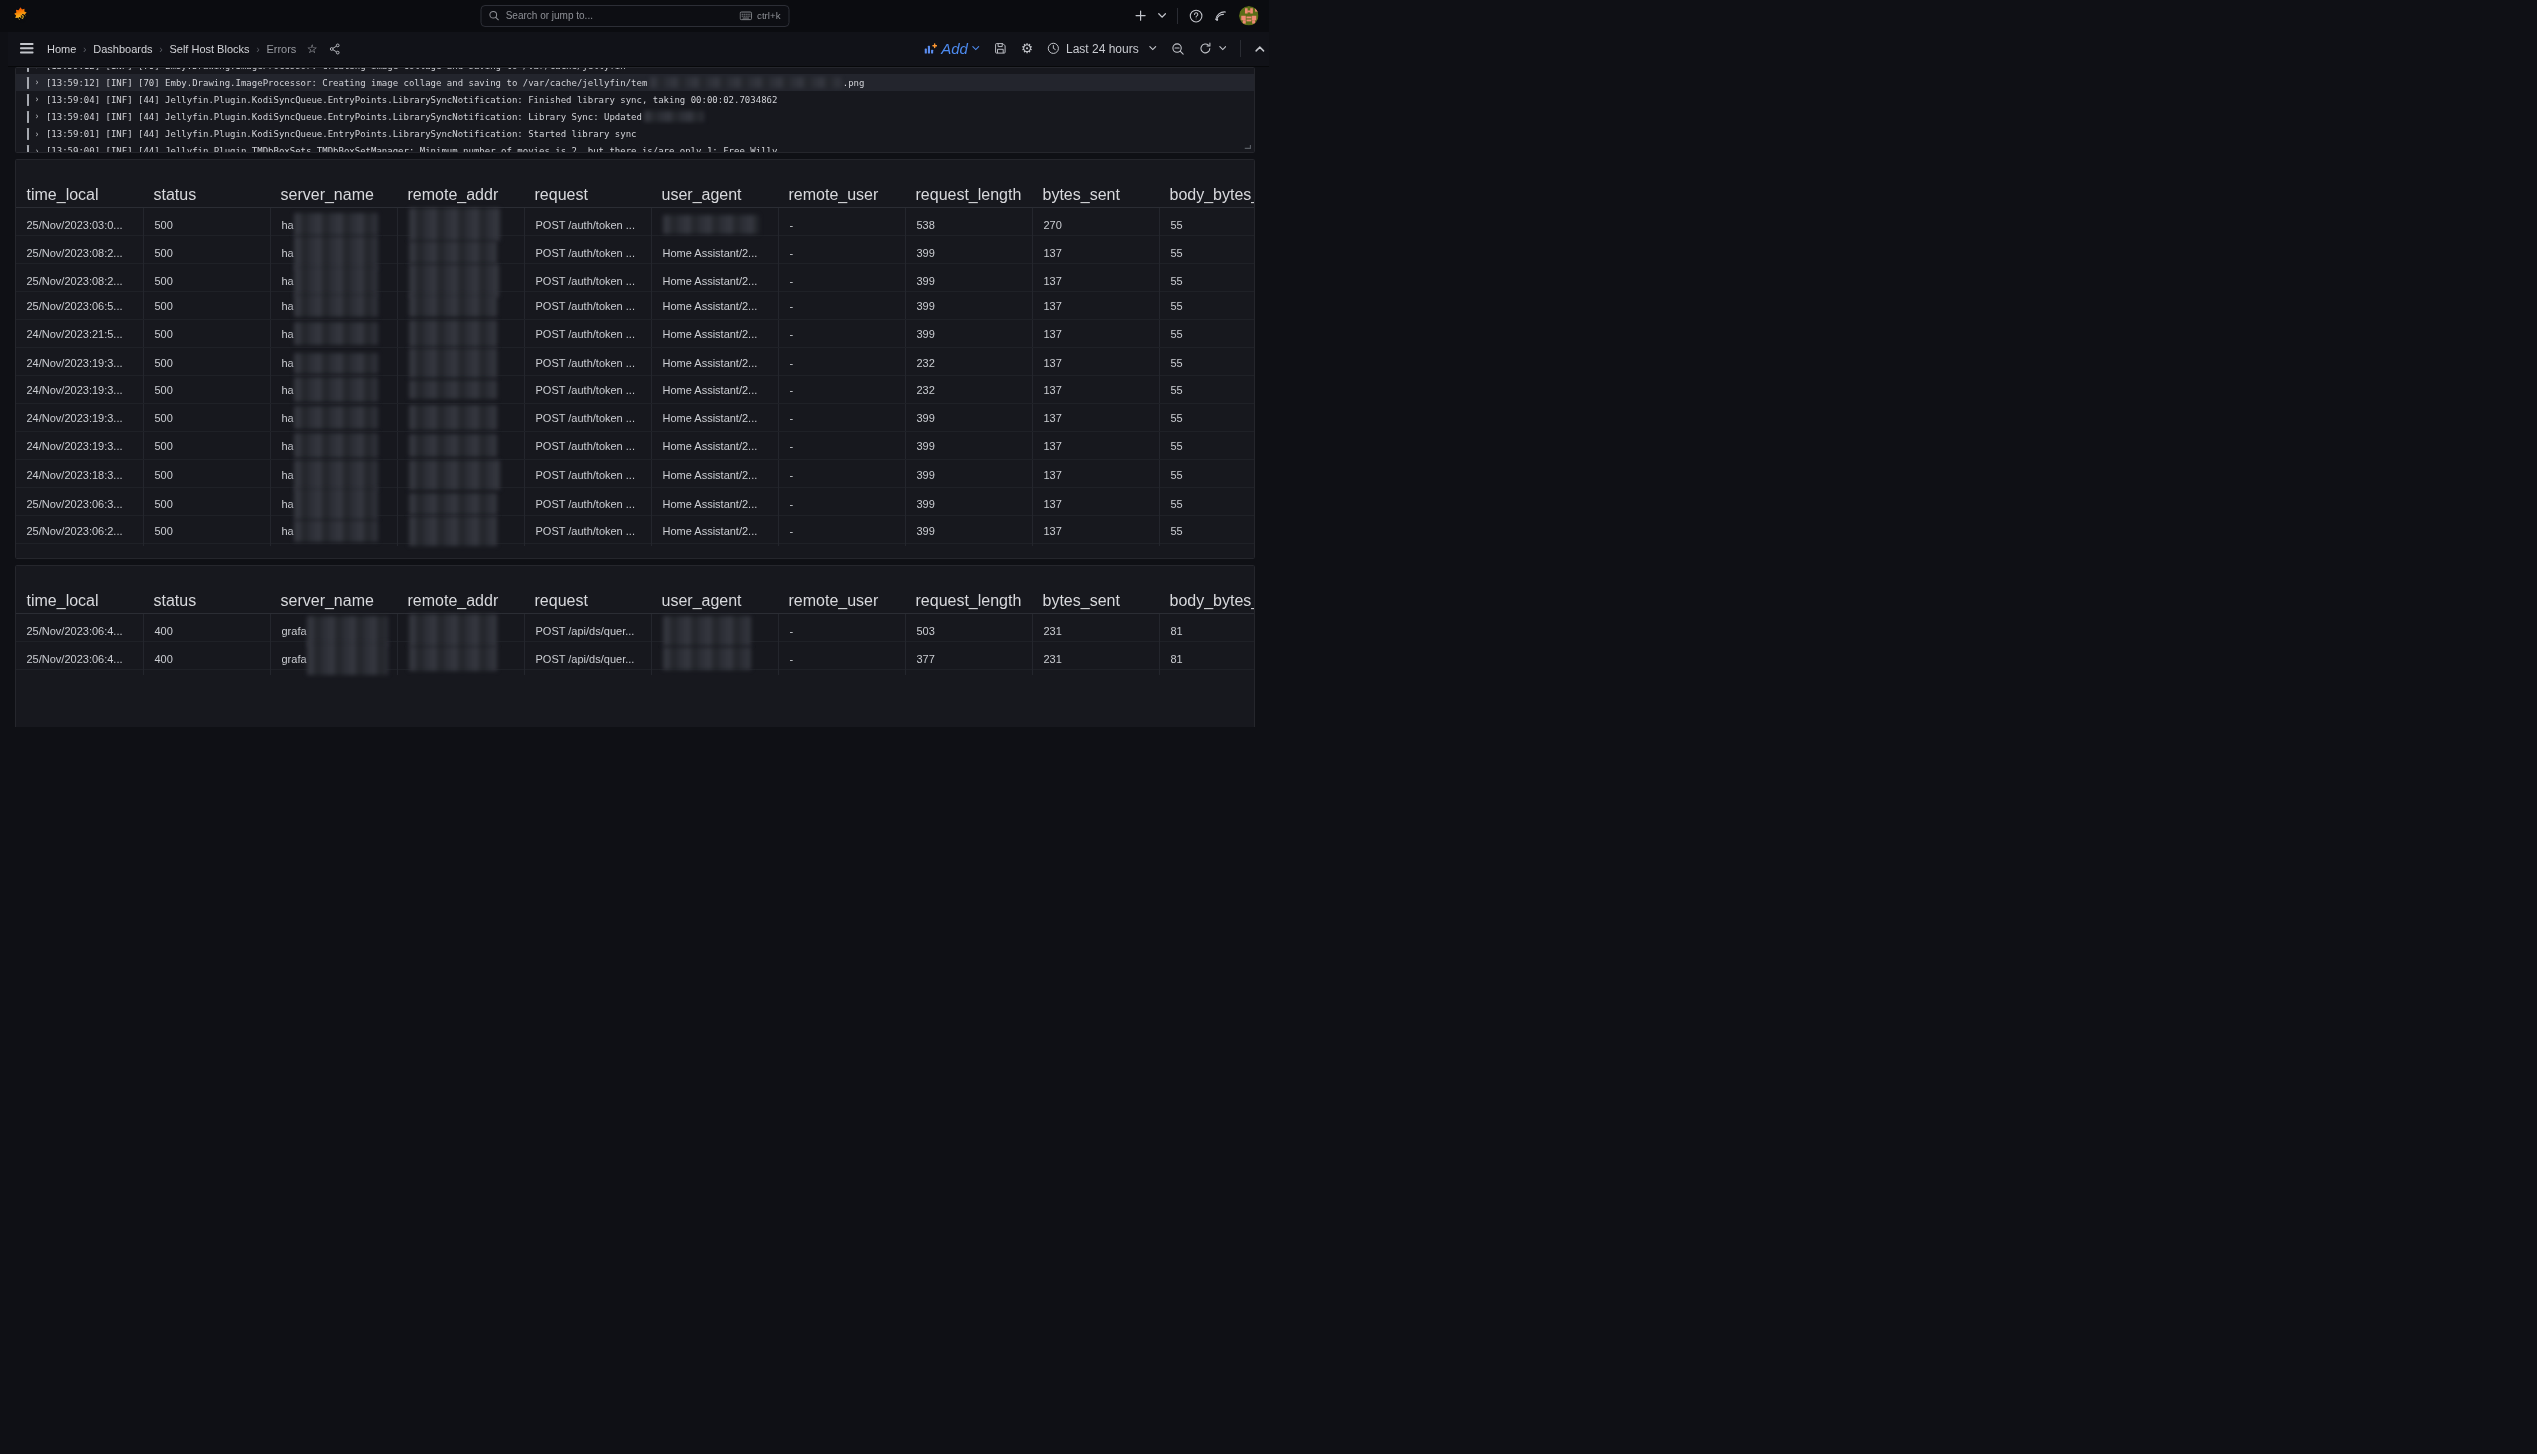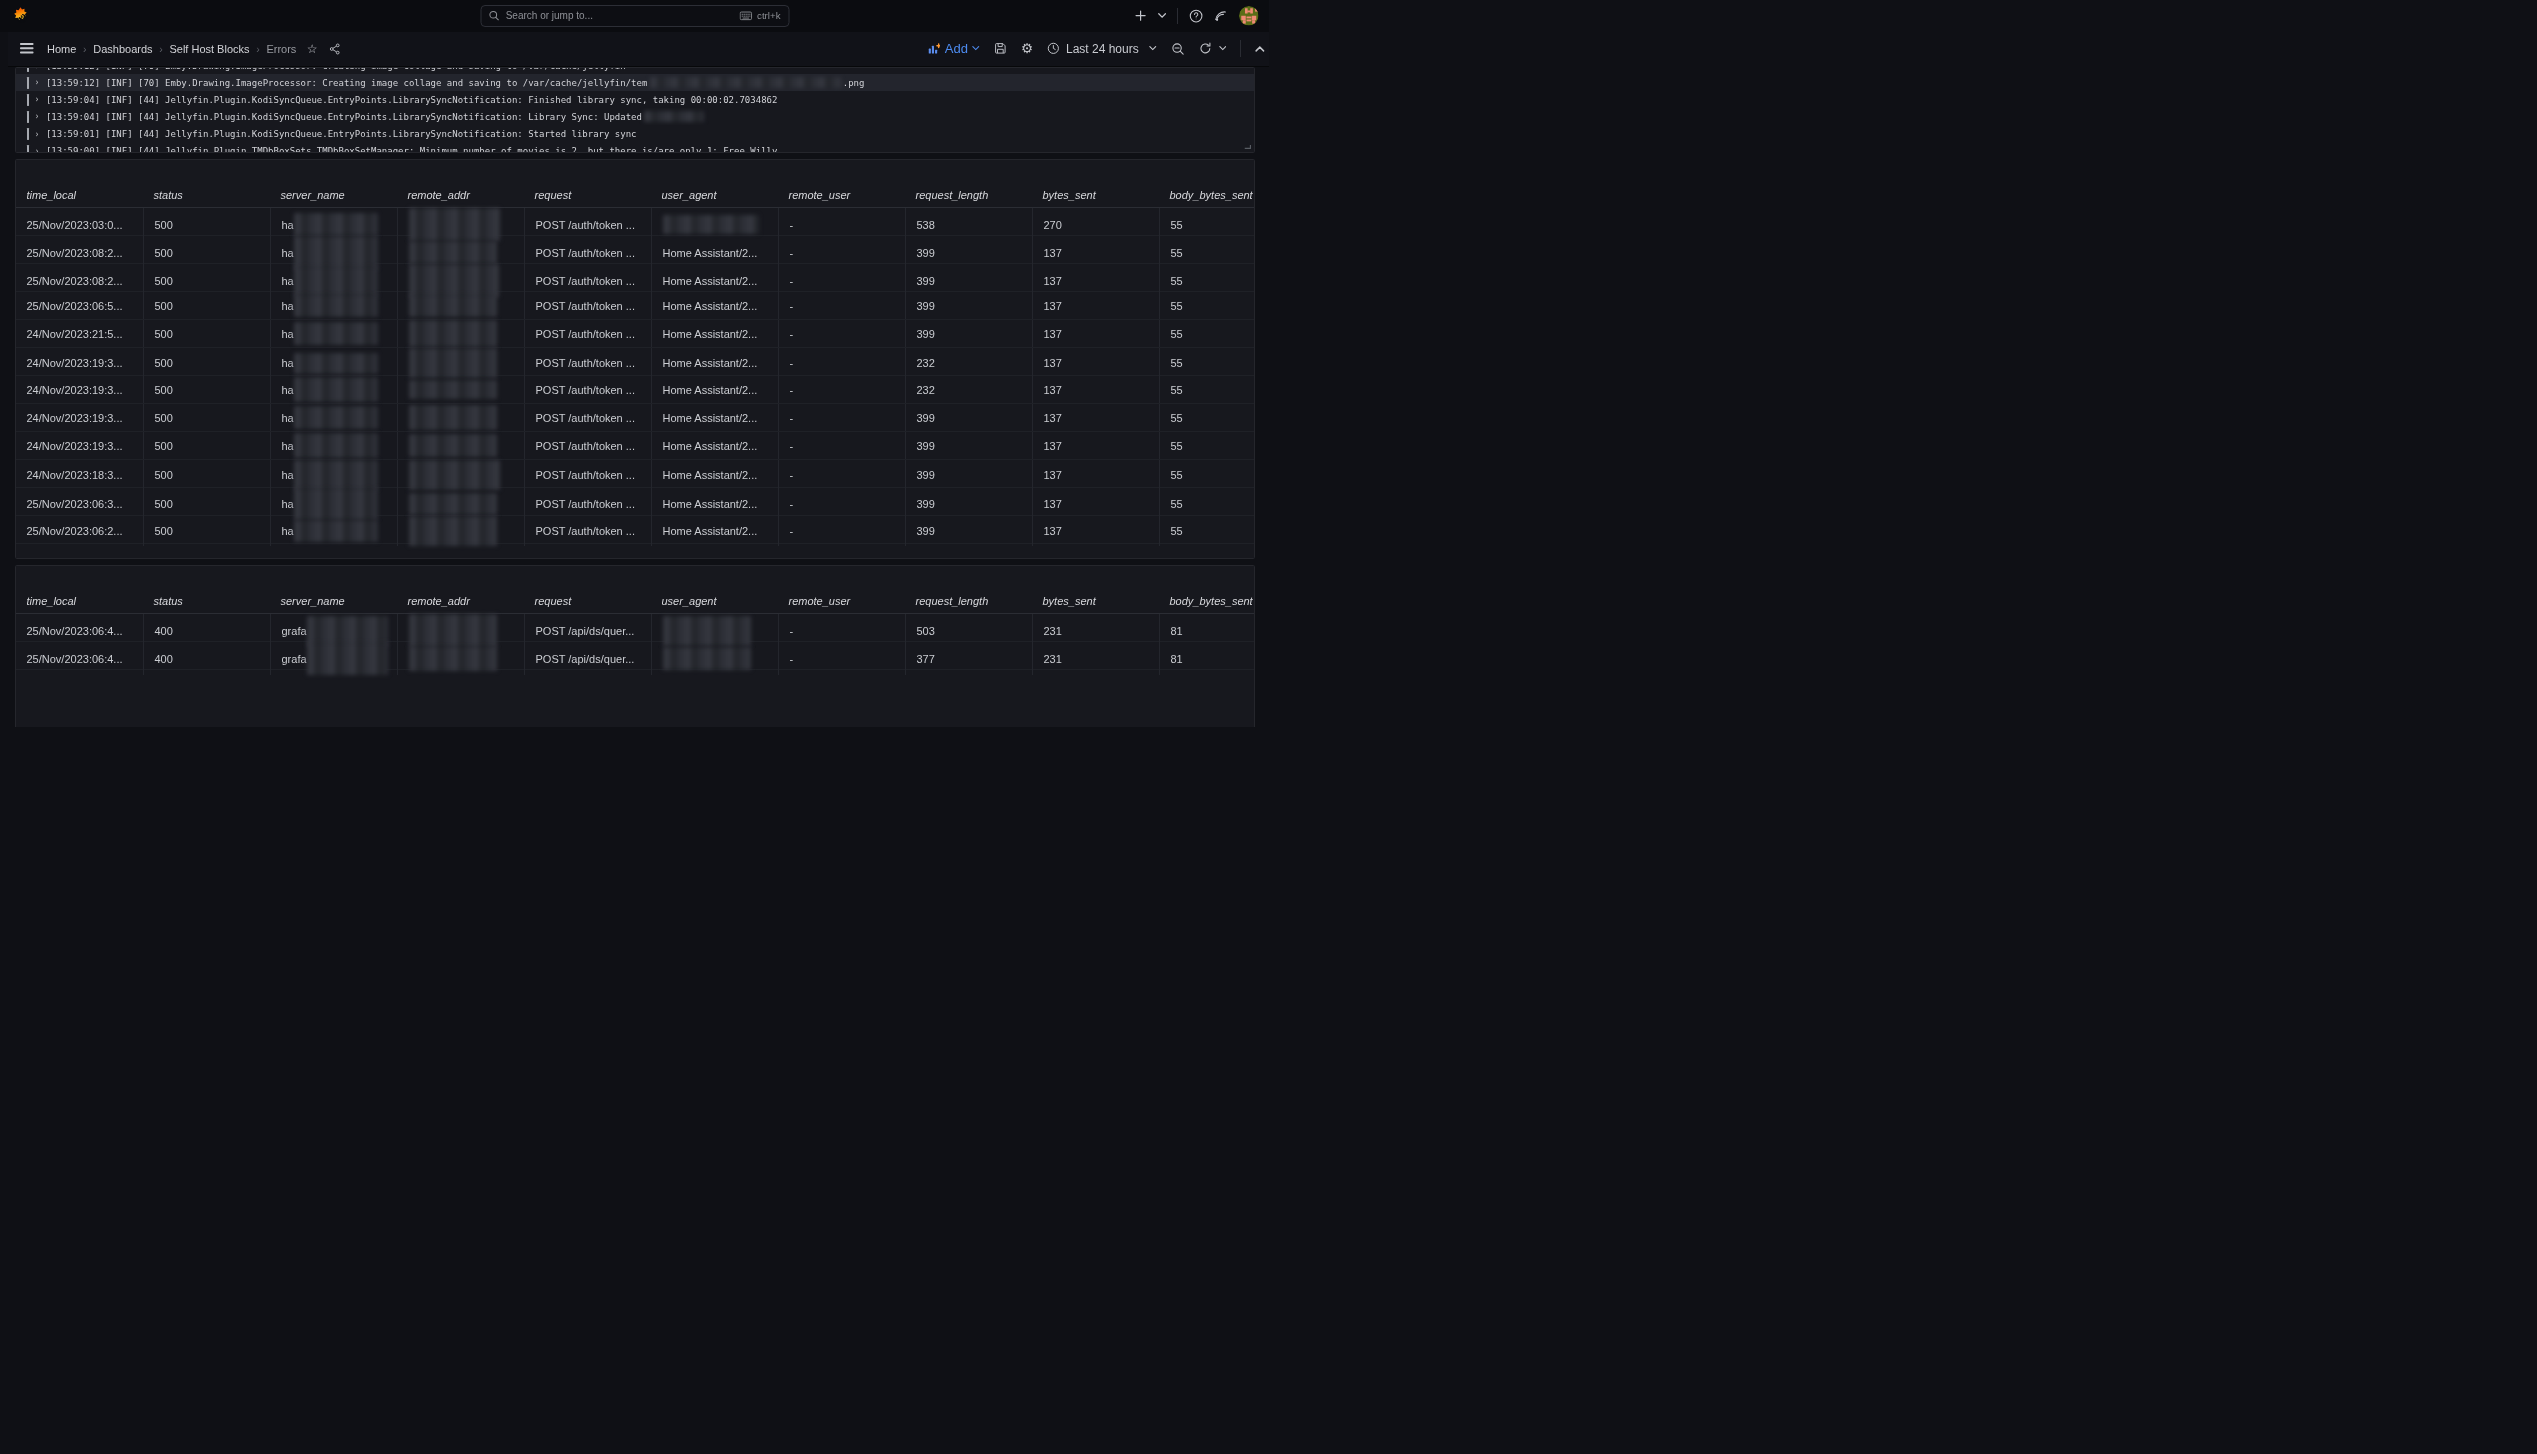--- a/index.html
+++ b/index.html
@@ -25,21 +25,21 @@
   
   .navbar { position:absolute; top:31.5px; left:8px; width:100%; height:35px; background:#111218;
             border-bottom:0.7px solid rgba(0,0,0,.55); display:flex; align-items:center; padding:0 12px; z-index:4; }
   .crumbs { display:flex; align-items:center; gap:6.7px; margin-left:13.5px; font-size:11px; }
   .crumb { color:#d2d3d7; cursor:pointer; white-space:nowrap; }
   .crumb.current { color:#989aa0; cursor:default; }
   .crumb-sep { color:#5b5e66; font-size:10.5px; }
   .crumb-icons { display:flex; align-items:center; gap:11.2px; margin-left:10.5px; }
   .nav-right { margin-left:auto; display:flex; align-items:center; gap:14.2px; }
   .add-group { display:flex; align-items:center; gap:4.5px; cursor:pointer; }
-  .add-label { color:#4d8bf0; font-size:13px; font-weight:500; }
+  .add-label { color:#4d8bf0; font-size:15px; font-weight:500;font-style:italic; }
   .timepicker { display:flex; align-items:center; gap:6px; cursor:pointer; color:#c9cbd1; font-size:12px; }
   .refresh-group { display:flex; align-items:center; gap:7.5px; }
   .star-glyph { font-family:"DejaVu Sans",sans-serif; font-size:12px; color:#c3c5cb; line-height:1; }
   .gear-glyph { font-family:"DejaVu Sans",sans-serif; font-size:13.5px; color:#c3c5cb; line-height:1; }
 
   
   .panel { position:absolute; left:15px; width:1240px; background:#17181e;
            border:0.7px solid #25262c; border-radius:1.5px; }
   #log-panel { top:67px; height:86px; overflow:hidden; }
   #panel-5xx { top:159px; height:400px; overflow:hidden; }
@@ -59,21 +59,21 @@
   .logline .redact { height:11.2px; margin:0 2.2px; }
   .resize-corner { position:absolute; right:3px; bottom:3px; width:7.5px; height:7.5px; cursor:nwse-resize; }
 
   
   .ptitle { height:22.5px; display:flex; align-items:center; gap:8.2px; padding-left:8.2px;
             font-size:11.2px; font-weight:500; color:#d8d9dd; }
   .ext-ic { color:#9a9ca2; display:flex; cursor:pointer; }
   .tgrid { position:absolute; top:22.5px; left:0; right:0; bottom:0; overflow:hidden; }
   .thead-row, .trow { display:grid; grid-template-columns:repeat(10,127px); }
   .thead-row { height:25.5px; align-items:center; border-bottom:0.7px solid #2b2d34; }
-  .th { padding-left:10.5px; font-size:11px; font-weight:500; color:#d8d9dd; white-space:nowrap; overflow:hidden;font-style:italic; }
+  .th { padding-left:10.5px; font-size:16px; font-weight:500; color:#d8d9dd; white-space:nowrap; overflow:hidden; }
   .trow { height:28px; border-bottom:0.7px solid #1f2127; }
   .tcell { display:flex; align-items:center; padding-left:10.5px; padding-right:7.5px;
            font-size:11px; color:#cbcdd2; white-space:nowrap; overflow:visible; }
   .tcell + .tcell { border-left:0.7px solid #24262d; }
   .tcell .redact { margin-left:0.7px; }
 </style>
 </head>
 <body>
 
 <div id="screen">

